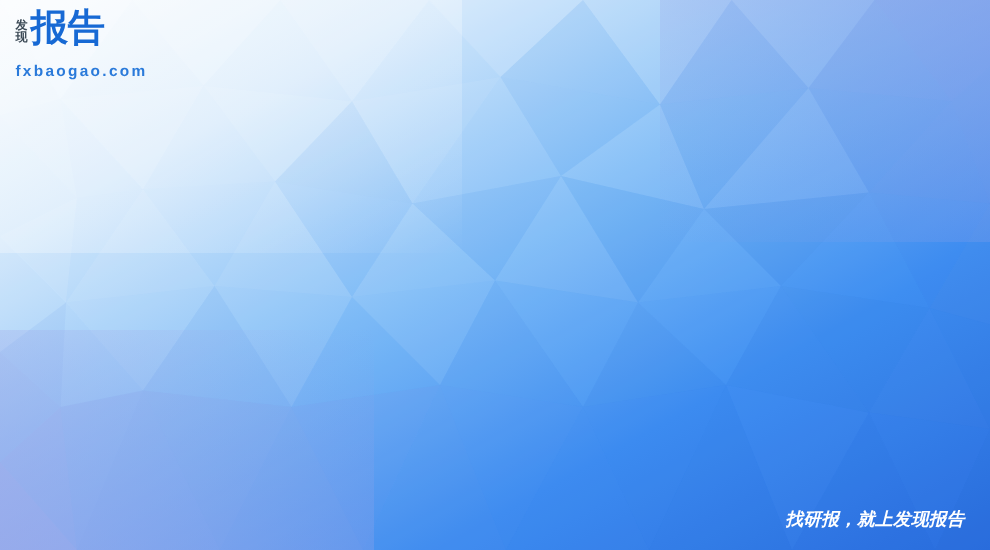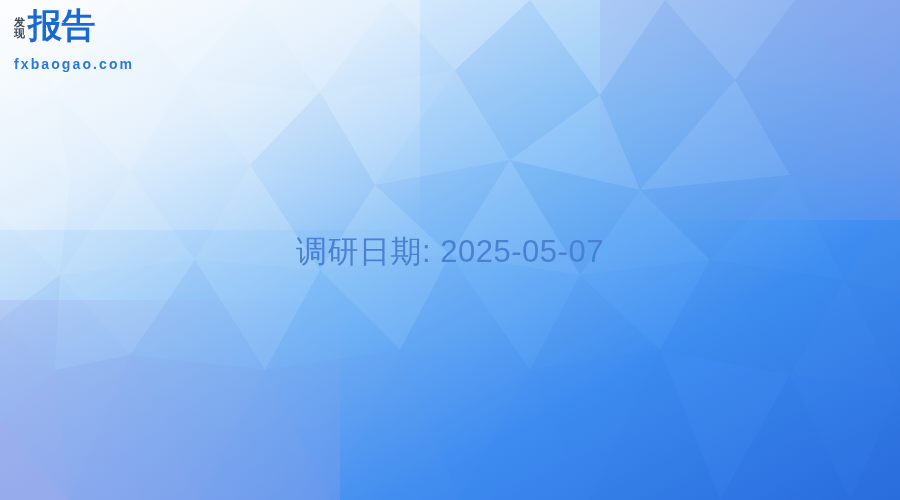--- a/index.html
+++ b/index.html
@@ -249,16 +249,16 @@
       <div id="logo-stack">
         <span>发</span>
         <span>现</span>
       </div>
       <div id="logo-main">报告</div>
     </div>
     <div id="logo-url">fxbaogao.com</div>
   </div>
 
 
-  <div id="subtitle">调研日期: 2025-05-07</div>
-
+
+  <div id="tagline">找研报，就上发现报告</div>
 
 </div>
 
 </body></html>

